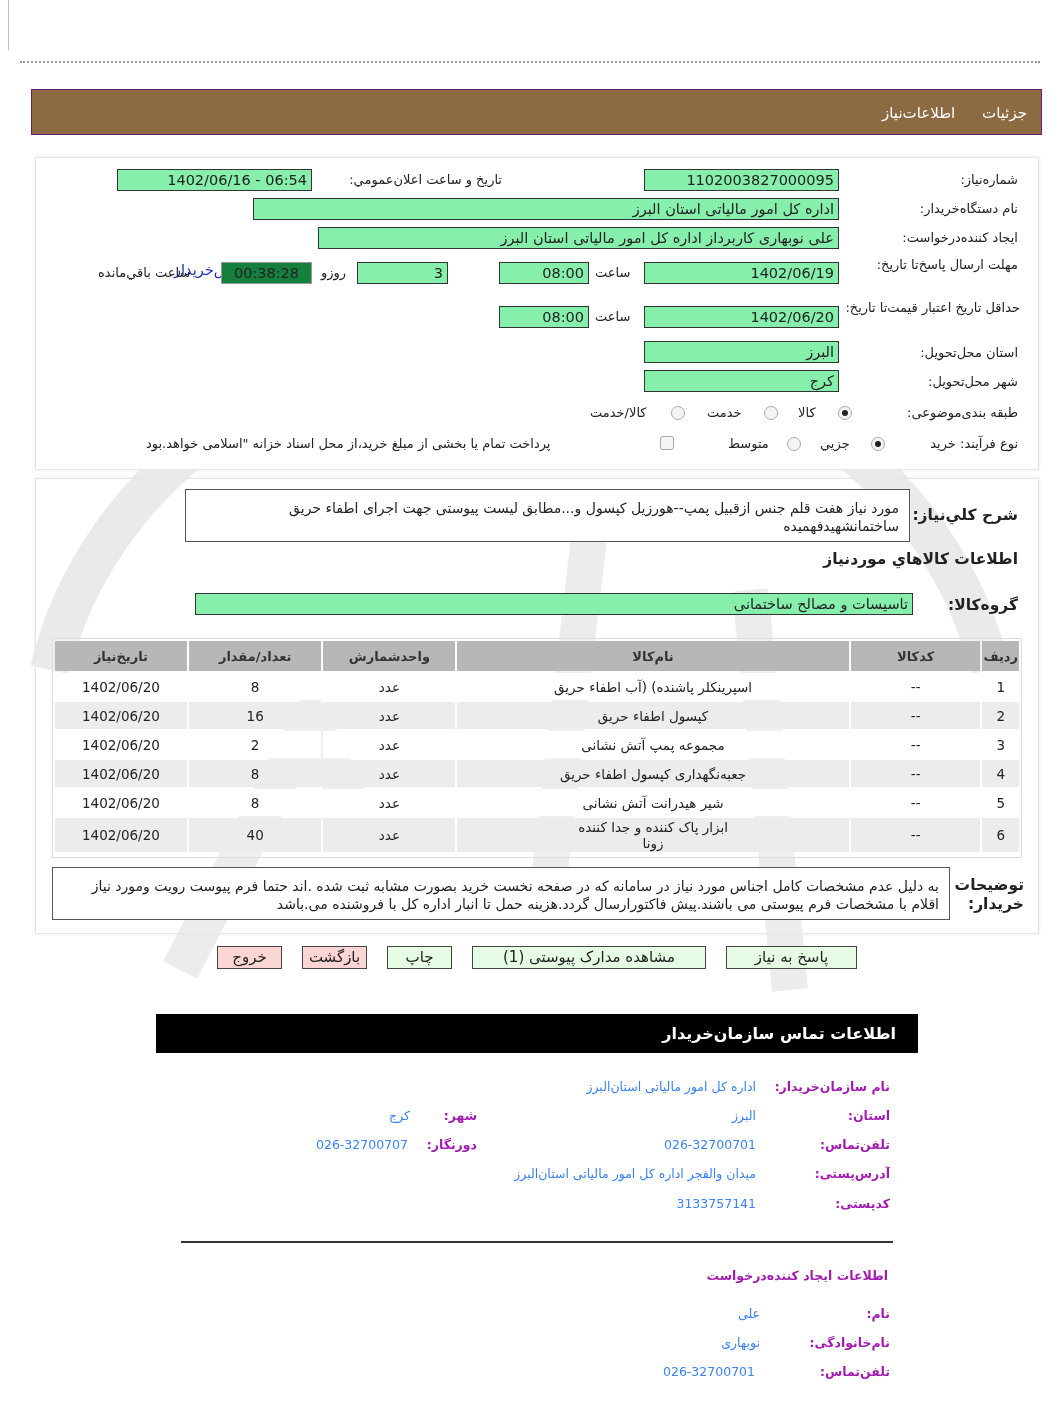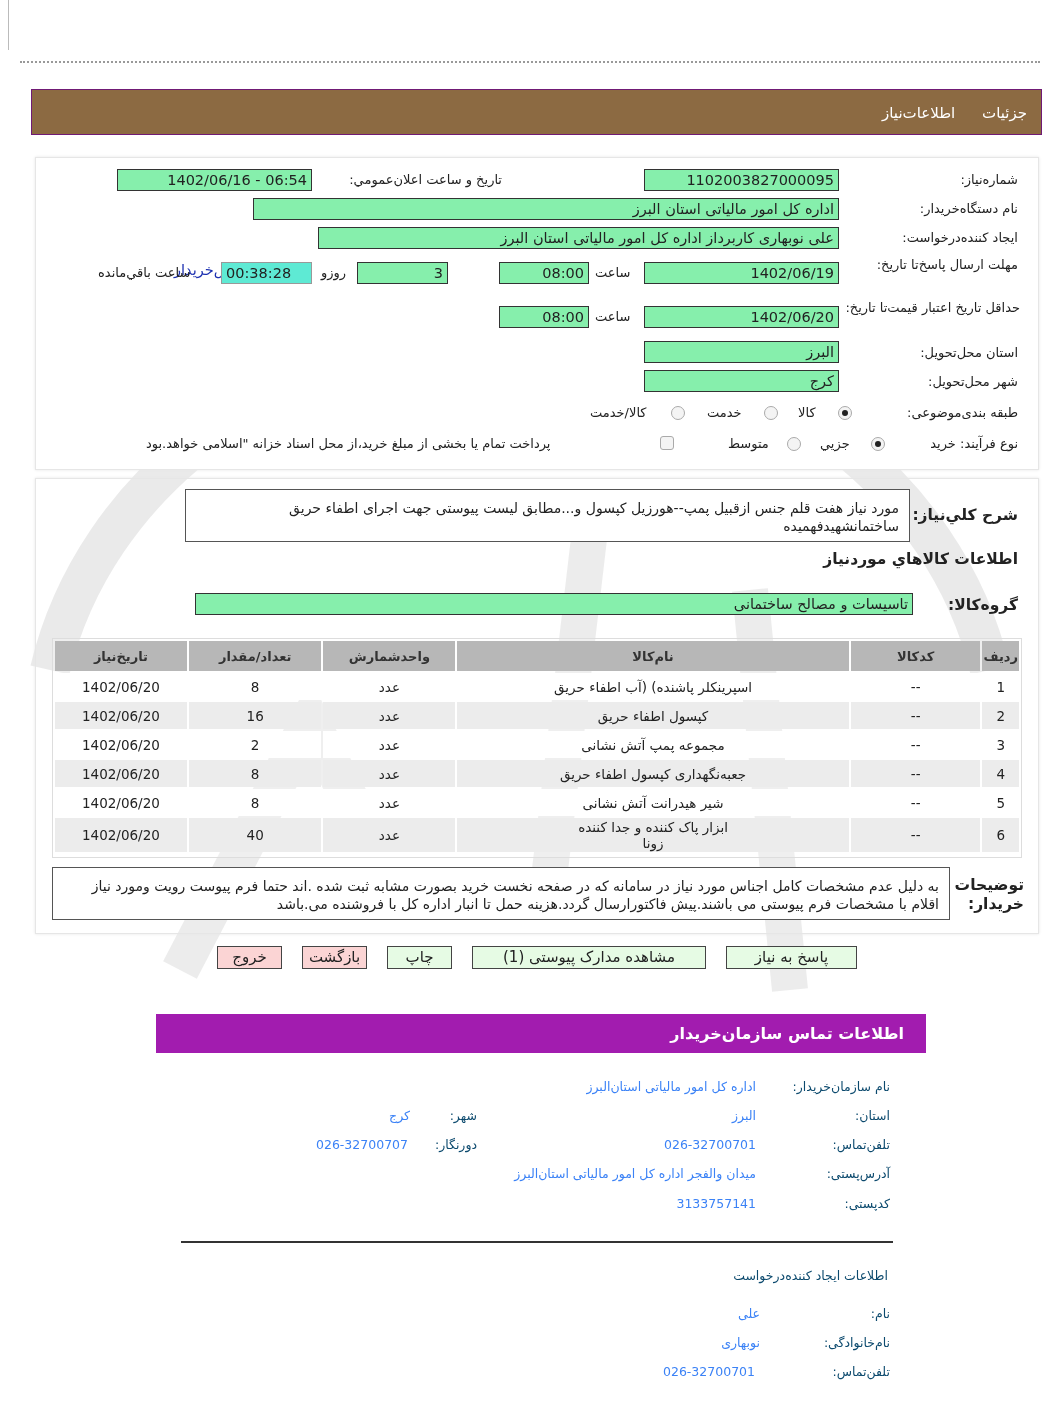--- a/index.html
+++ b/index.html
@@ -12,40 +12,40 @@
                 border: 1px solid #701a75; box-sizing: border-box; direction: rtl; }
   .header-bar .tabs { position: absolute; right: 14px; top: 14px; color: #fff; font-size: 15px; }
   .header-bar .tabs span { margin-left: 22px; }
   .panel { border: 1px solid #e6e6e6; box-shadow: 0 0 3px #e6e6e6; box-sizing: border-box; background: transparent; }
   .panel1 { left: 35px; top: 157px; width: 1004px; height: 313px; }
   .panel2 { left: 35px; top: 478px; width: 1004px; height: 456px; }
   .lbl { direction: rtl; text-align: right; font-size: 13px; color: #222; white-space: nowrap; }
   .box { border: 1px solid #333; background: #86efac; box-sizing: border-box; height: 22px;
          direction: rtl; text-align: right; padding: 1px 4px; font-size: 14.5px; line-height: 19px; white-space: nowrap; overflow: hidden; }
   .box.ltr { direction: ltr; }
-  .timer { background: #5eead4; border: 1px solid #999; text-align: left; }
+  .timer { background: #15803d; border: 1px solid #999; text-align: center; }
   .link { color: #1b2fb0; direction: rtl; font-size: 14.5px; }
   .radio { width: 14px; height: 14px; border-radius: 50%; border: 1px solid #aaa; background: #f4f4f4; box-sizing: border-box; }
   .radio.on::after { content: ""; position: absolute; left: 3px; top: 3px; width: 6px; height: 6px; border-radius: 50%; background: #222; }
   .check { width: 14px; height: 14px; border: 1px solid #aaa; border-radius: 3px; background: #f4f4f4; box-sizing: border-box; }
   .bold { font-weight: bold; }
   .desc-box { border: 1px solid #555; background: #fff; box-sizing: border-box; direction: rtl; text-align: right;
               padding: 9px 10px; font-size: 14px; line-height: 18px; }
   table.items { border-collapse: separate; border-spacing: 2px; direction: rtl; font-size: 13.5px; }
   table.items th { background: #b7b7b7; color: #333; height: 28px; font-weight: bold; font-size: 13px; }
   table.items td { height: 25px; text-align: center; color: #222; }
   table.items tr.odd td { background: #ffffff; }
   table.items tr.even td { background: #ececec; }
   .tablewrap { left: 52px; top: 638px; width: 970px; height: 220px; border: 1px solid #ddd; box-sizing: border-box; background: rgba(255,255,255,0.2); }
   .btn { height: 23px; border: 1px solid #444; box-sizing: border-box; font-size: 15px; text-align: center; line-height: 21px; direction: rtl; }
   .btn.green { background: #e6fbe4; }
   .btn.pink { background: #fbd4d4; }
-  .contact-bar { left: 156px; top: 1014px; width: 762px; height: 39px; background: #a21caf; direction: rtl; padding-left: 8px; }
+  .contact-bar { left: 156px; top: 1014px; width: 762px; height: 39px; background: #000000; direction: rtl; }
   .contact-bar span { position: absolute; right: 22px; top: 10px; color: #fff; font-size: 16px; font-weight: bold; }
-  .c-lbl { direction: rtl; text-align: center; font-size: 12.5px; font-weight: normal; color: #0c4a6e; white-space: nowrap; }
+  .c-lbl { direction: rtl; text-align: center; font-size: 12.5px; font-weight: bold; color: #a21caf; white-space: nowrap; }
   .c-val { direction: rtl; text-align: right; font-size: 12.5px; color: #3b82f6; white-space: nowrap; }
   .watermark { left: 30px; top: 470px; width: 1000px; height: 560px; pointer-events: none; }
 </style>
 </head>
 <body>
 
 <div class="abs left-rule"></div>
 <div class="abs dotted-rule"></div>
 
 <svg class="abs watermark" viewBox="0 0 1000 560">

